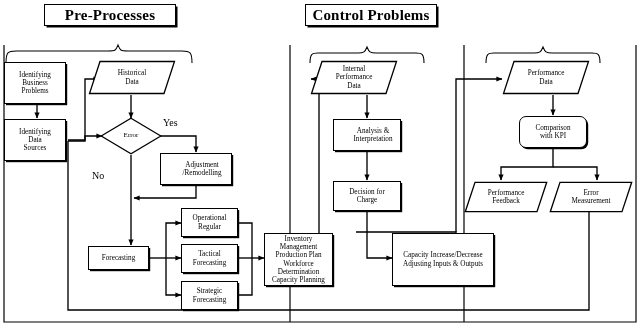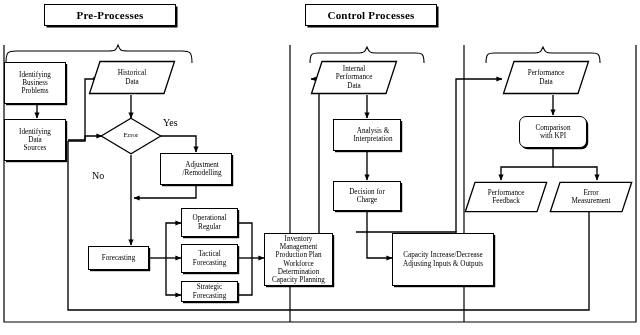--- a/index.html
+++ b/index.html
@@ -24,21 +24,21 @@
     background:#fff;
   }
   .box{
     border:1.2px solid #000;
     box-shadow:1.6px 1.6px 0 -0.4px #000;
   }
   .hdr{
     border:1.3px solid #000;
     box-shadow:2px 2px 0 -0.5px #000;
     font-weight:bold;
-    font-size:11px;
+    font-size:15px;
     letter-spacing:.2px;
   }
   .para{
     border:none;
     background:transparent;
   }
   .para .pshape{
     position:absolute;
     inset:0;
   }
@@ -130,21 +130,21 @@
     <path class="ln" d="M553,148 L553,167 L501,167 L501,180" marker-end="url(#ah)"></path>
     <path class="ln" d="M553,167 L597,167 L597,180" marker-end="url(#ah)"></path>
 
     <path class="ln" d="M589,212 L589,310 L68,310 L68,141"></path>
   </svg>
 
   <div class="node hdr" style="left:44px;top:4px;width:132px;height:22px;">
     <span>Pre-Processes</span>
   </div>
   <div class="node hdr" style="left:305px;top:4px;width:132px;height:22px;">
-    <span>Control Processes</span>
+    <span>Control Problems</span>
   </div>
 
   <div class="node box" style="left:4px;top:62px;width:62px;height:42px;">
     <span>Identifying<br>Business<br>Problems</span>
   </div>
 
   <div class="node box" style="left:4px;top:119px;width:62px;height:42px;">
     <span>Identifying<br>Data<br>Sources</span>
   </div>
 
@@ -171,21 +171,21 @@
   </div>
 
   <div class="node box" style="left:181px;top:208px;width:57px;height:29px;">
     <span>Operational<br>Regular</span>
   </div>
 
   <div class="node box" style="left:181px;top:244px;width:57px;height:29px;">
     <span>Tactical<br>Forecasting</span>
   </div>
 
-  <div class="node box" style="left:181px;top:281px;width:57px;height:21px;">
+  <div class="node box" style="left:181px;top:281px;width:57px;height:29px;">
     <span>Strategic<br>Forecasting</span>
   </div>
 
   <div class="lbl" style="left:163px;top:117px;">
     <span>Yes</span>
   </div>
   <div class="lbl" style="left:92px;top:170px;">
     <span>No</span>
   </div>
 

